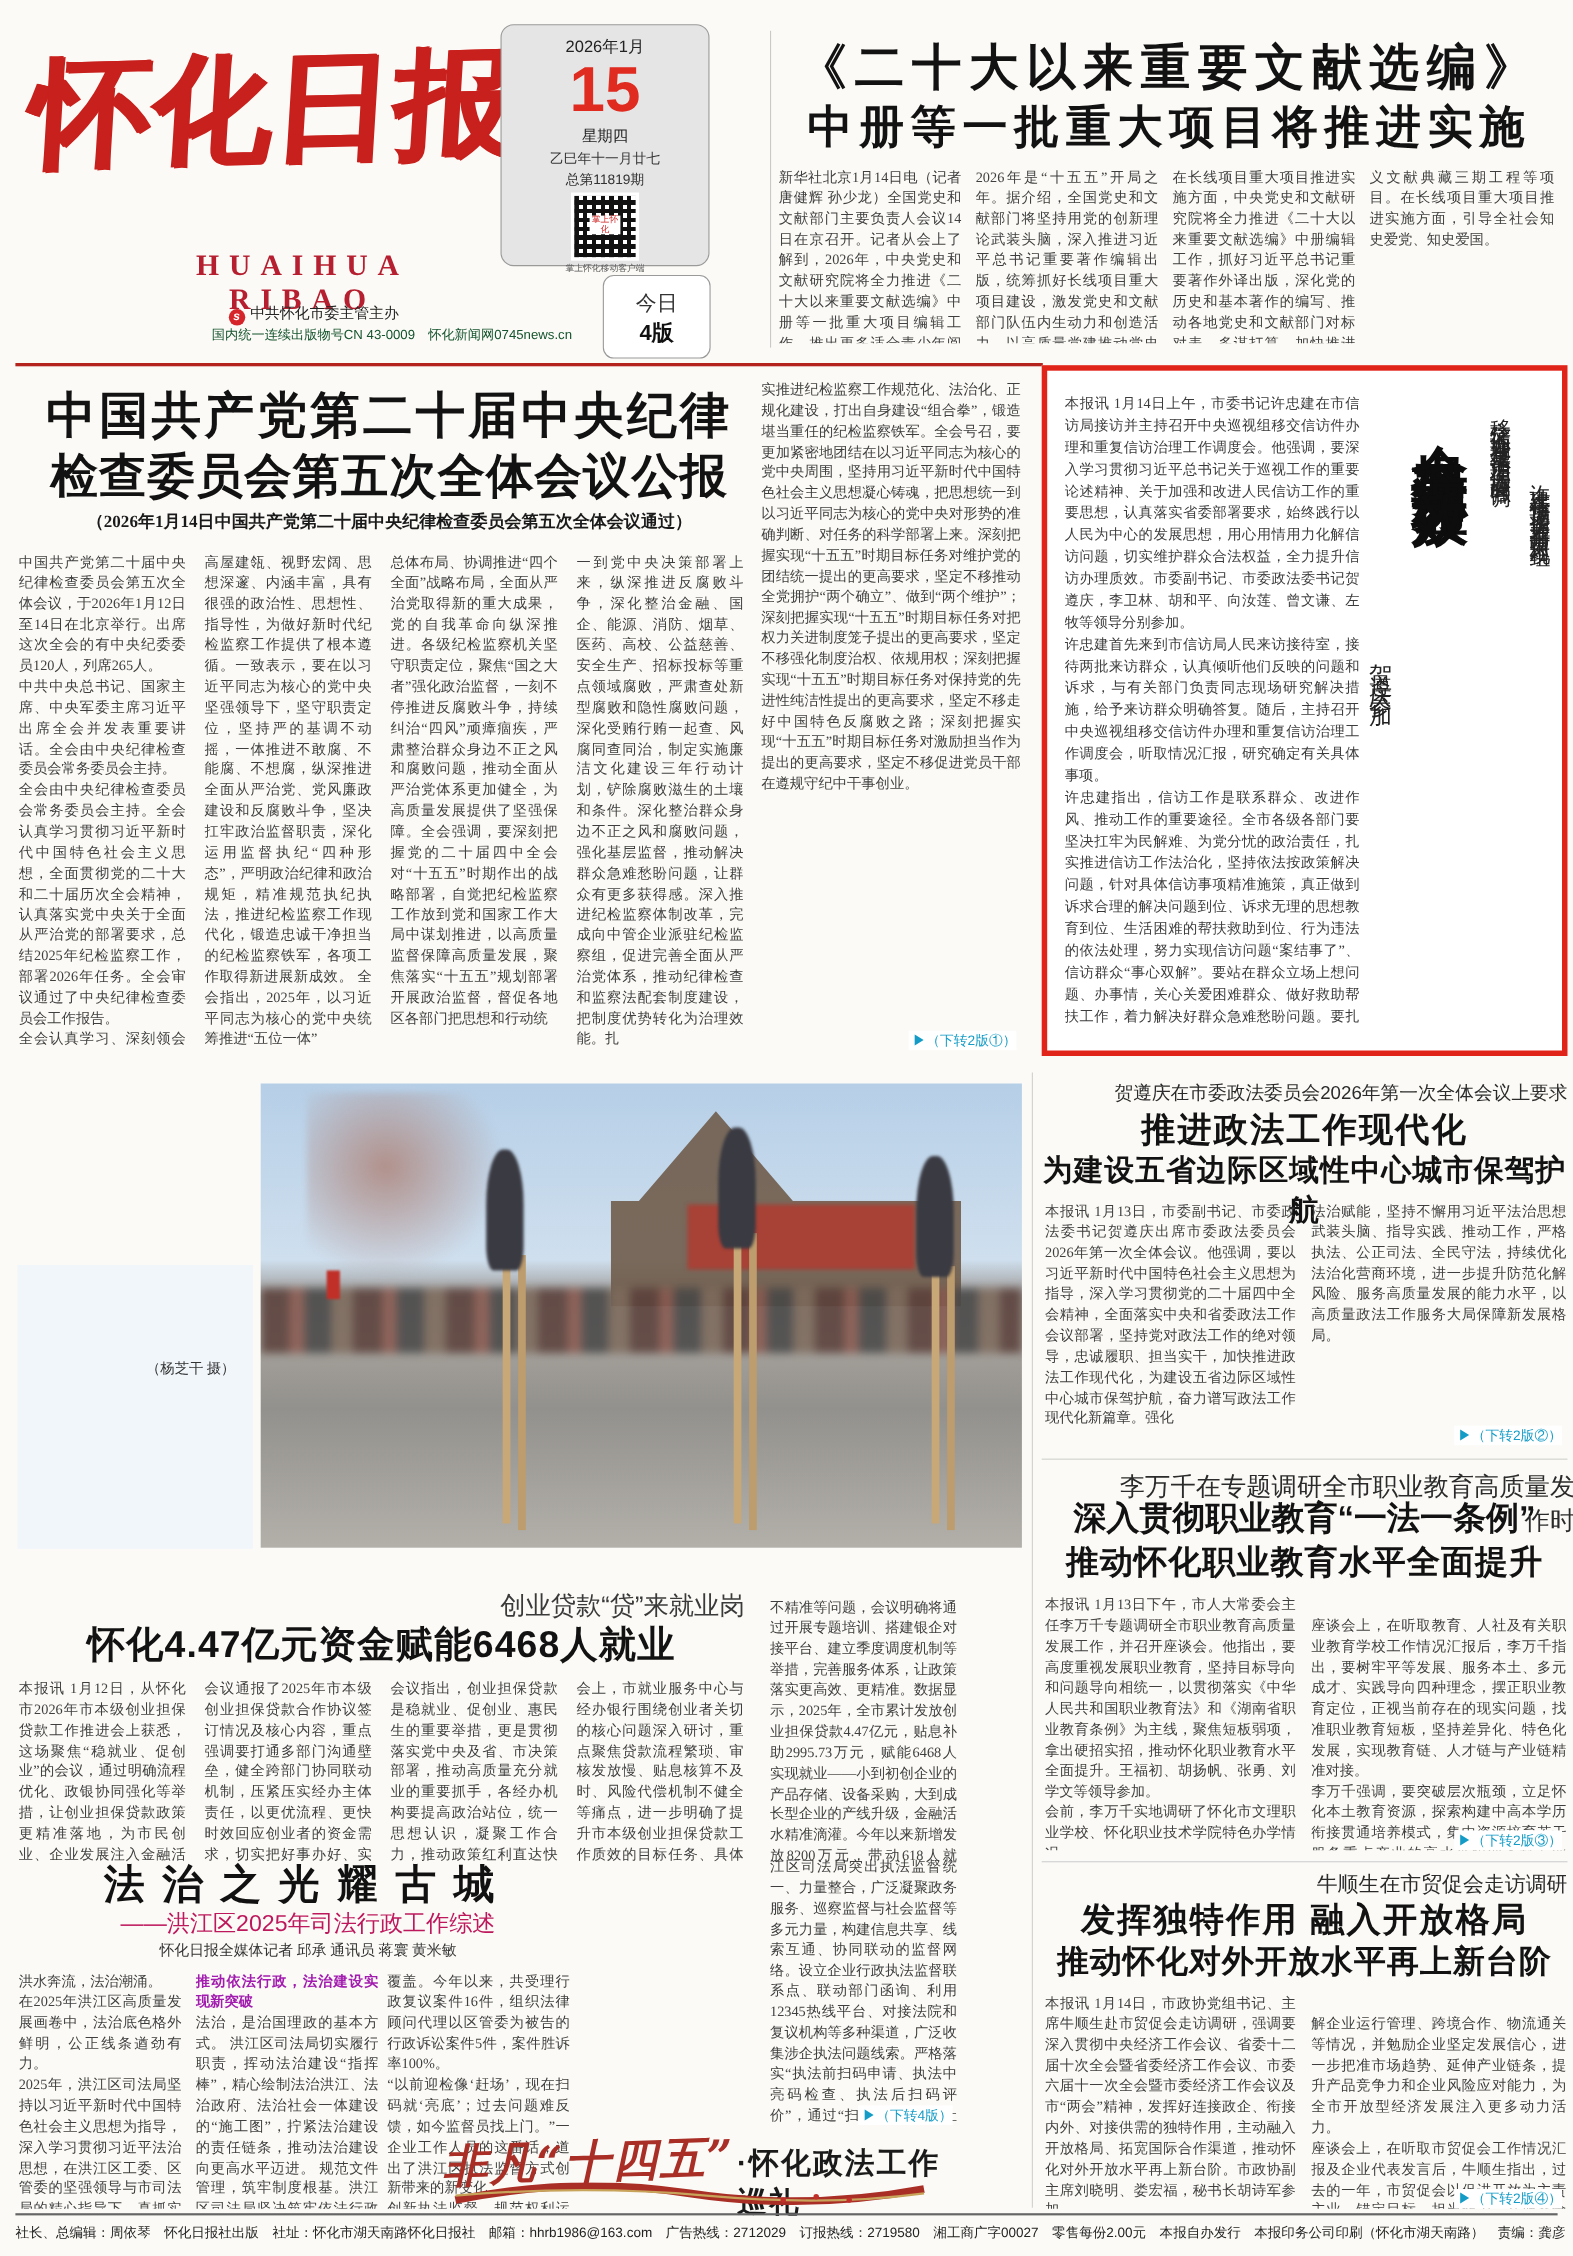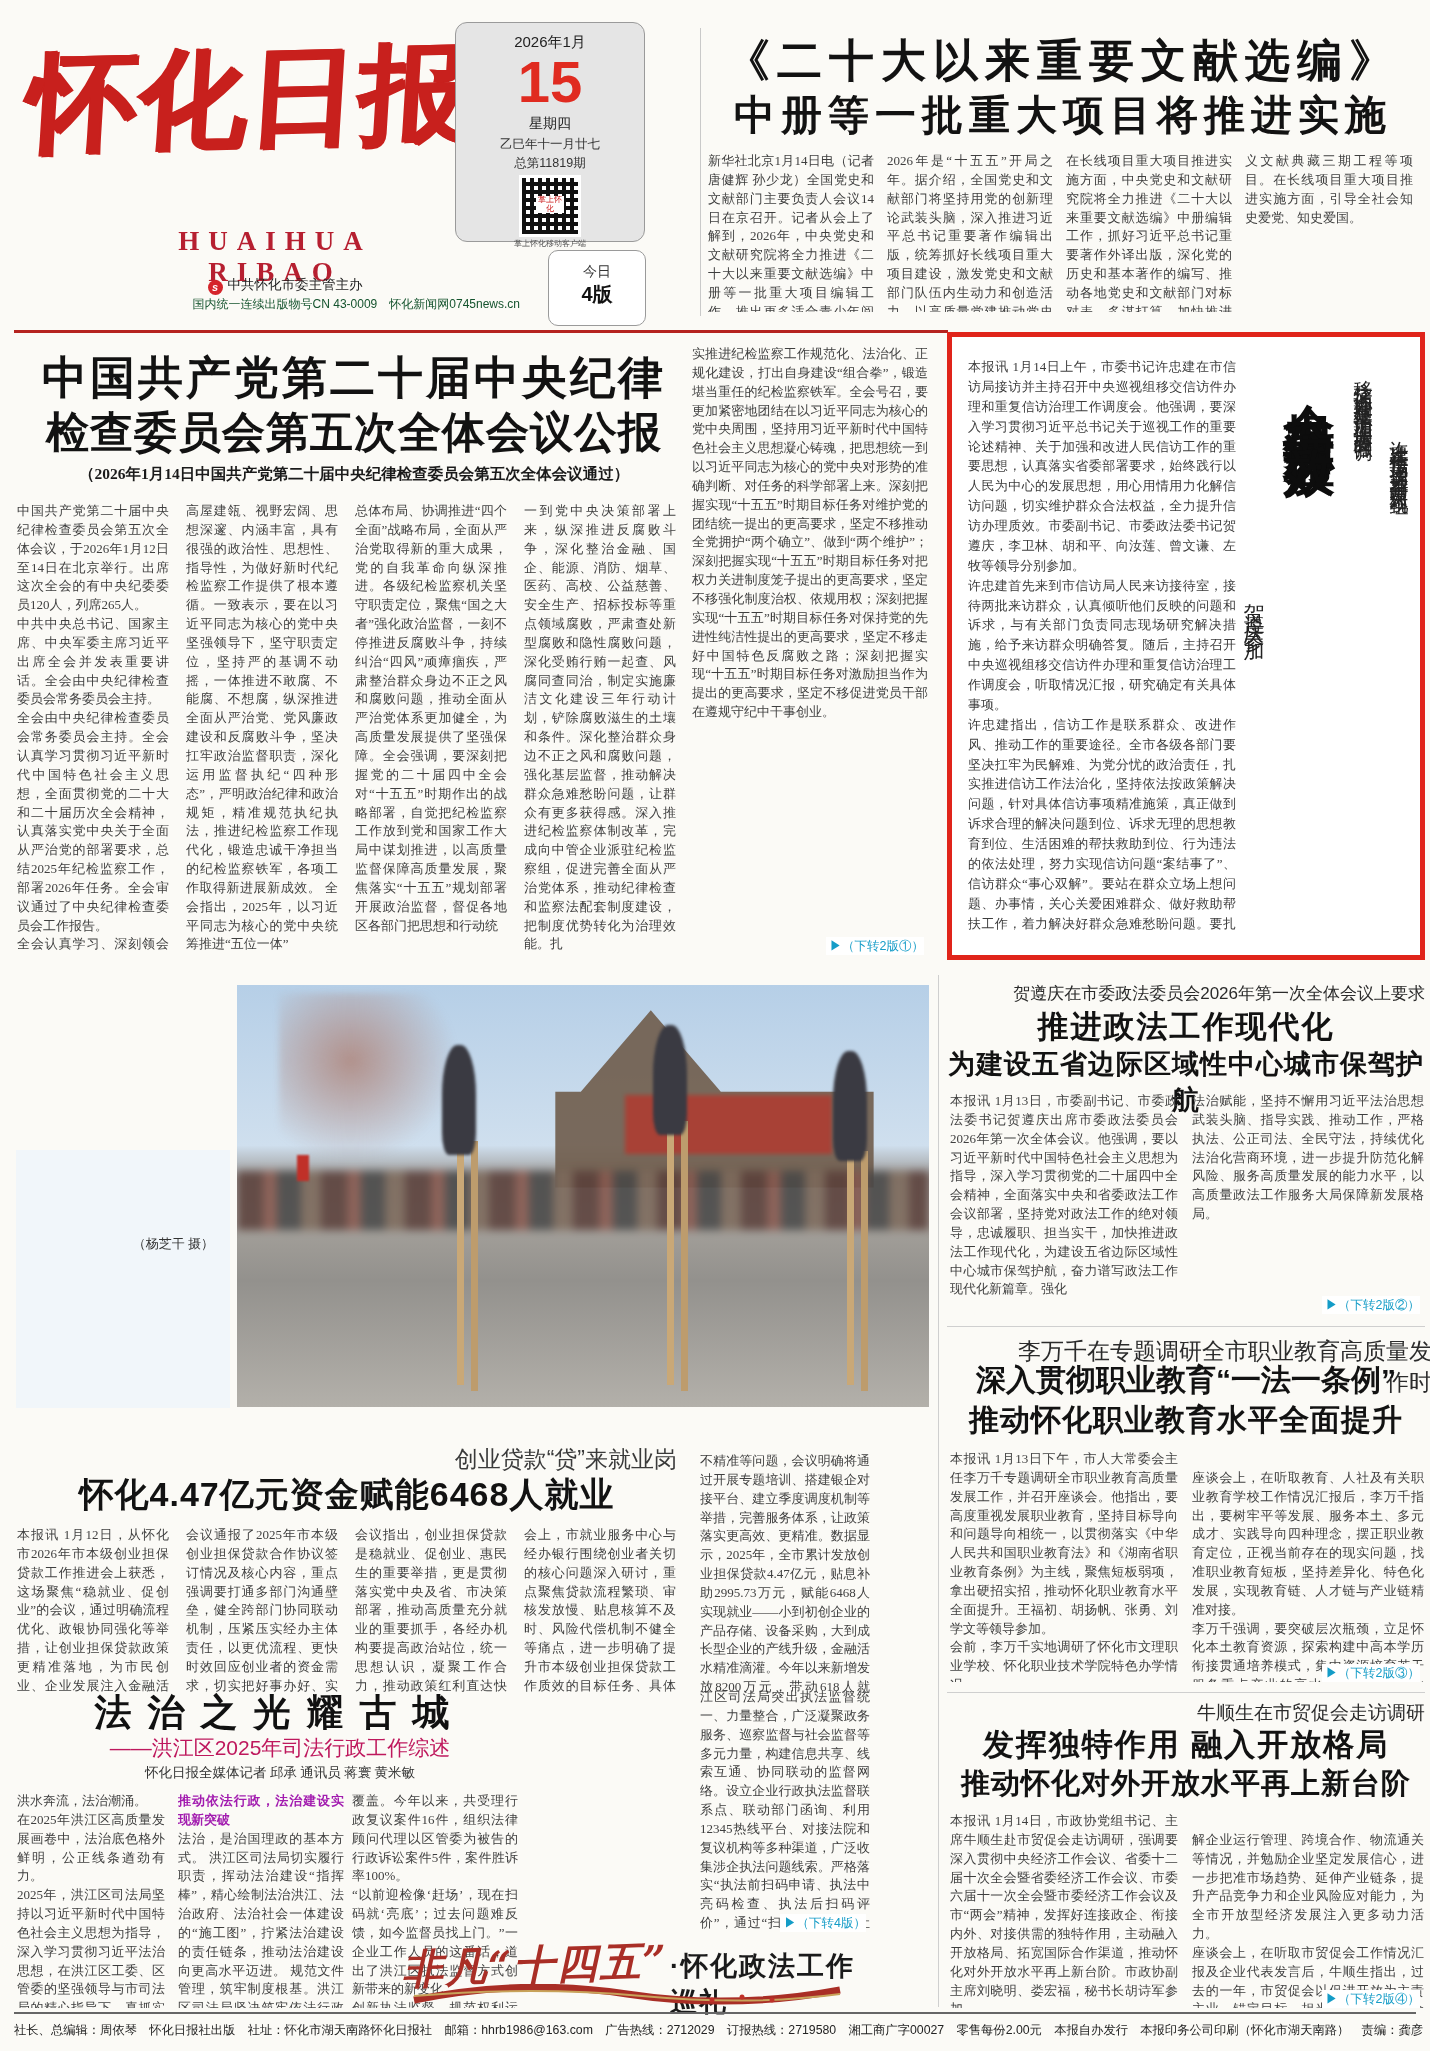--- a/index.html
+++ b/index.html
@@ -21,21 +21,21 @@
   .datebox .d{font-size:58px;line-height:1.05;color:#e02b20;font-weight:700;}
   .datebox .w{font-size:14px;color:#222;margin-top:2px;}
   .datebox .l{font-size:12.5px;color:#333;margin-top:3px;}
   .datebox .i{font-size:12.5px;color:#333;margin-top:2px;}
   .qr{width:56px;height:56px;margin:6px auto 0;background:
       repeating-linear-gradient(0deg,#111 0 4px,transparent 4px 8px),
       repeating-linear-gradient(90deg,#111 0 4px,#fff 4px 8px);outline:3px solid #fff;position:relative;}
   .qr span{position:absolute;left:14px;top:18px;background:#fff;color:#c22;font-size:8px;line-height:1.1;width:28px;}
   .qrcap{font-size:8px;color:#555;margin-top:4px;}
   .todaybox{left:548px;top:250px;width:96px;height:74px;border:1.5px solid #9a9a9a;border-radius:10px;text-align:center;font-family:"Liberation Sans",sans-serif;background:#fff;}
-  .todaybox .t1{font-size:14px;color:#333;margin-top:12px;}
+  .todaybox .t1{font-size:19px;color:#333;margin-top:12px;}
   .todaybox .t2{font-size:20px;color:#111;font-weight:600;}
   .vdiv{width:1px;background:#c9c9c9;}
   .redrule{left:14px;top:330px;width:934px;height:3px;background:#b5231f;}
   
   .tophl1{left:700px;top:36px;width:726px;font-size:45px;letter-spacing:7px;line-height:1.1;}
   .tophl2{left:700px;top:92px;width:726px;font-size:41px;letter-spacing:6px;line-height:1.15;}
   
   .redbox{left:947px;top:332px;width:478px;height:628px;border:5px solid #e0241a;background:#fff;box-sizing:border-box;}
   .rb-body{position:absolute;left:16px;top:20px;width:268px;height:578px;font-size:13px;line-height:1.53;text-align:justify;overflow:hidden;}
   .rb-att{position:absolute;left:288px;top:250px;height:300px;font-size:21px;letter-spacing:9px;color:#222;font-family:"Liberation Sans",sans-serif;}

